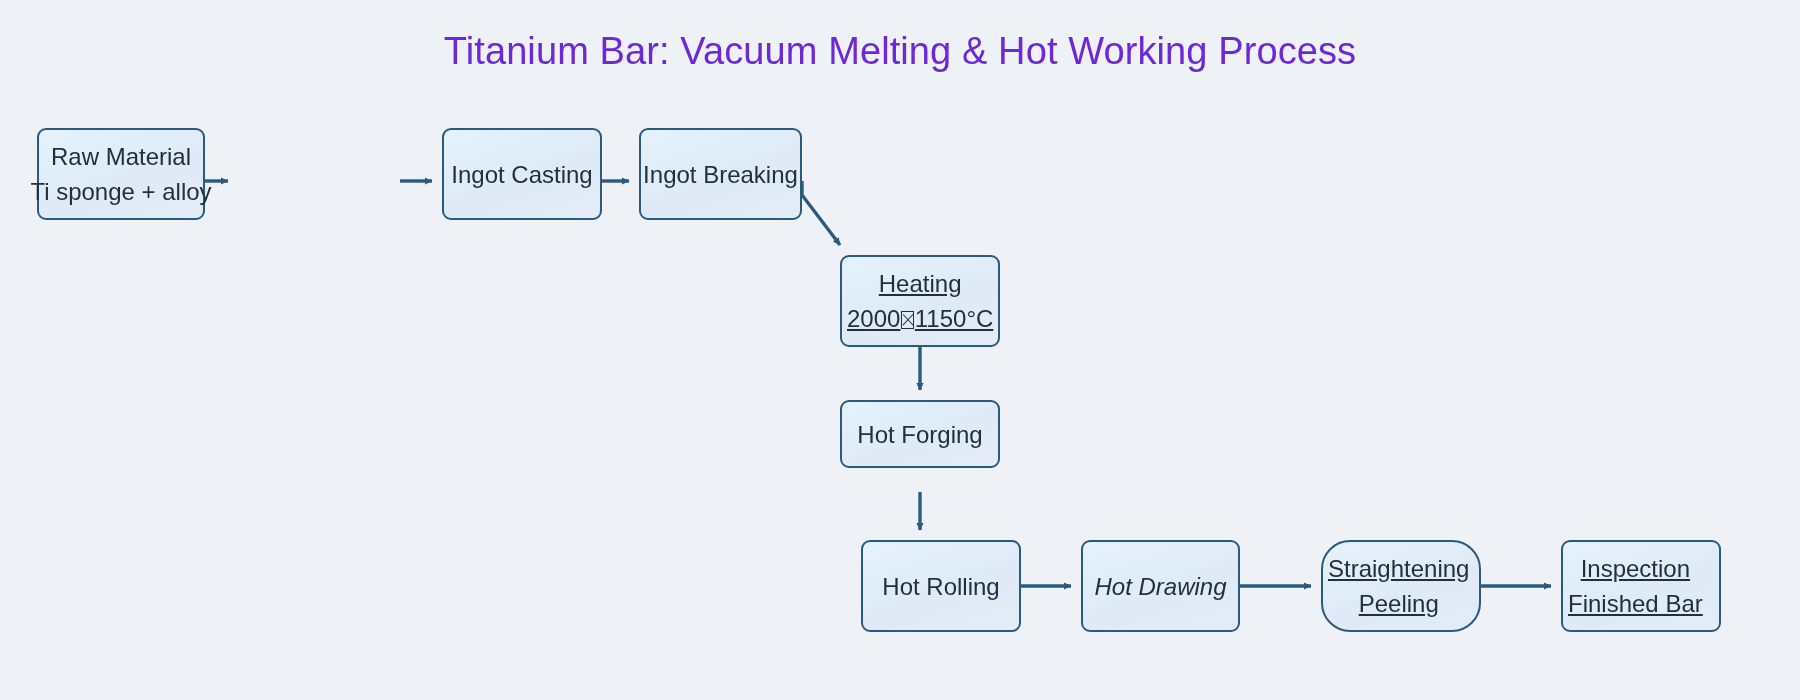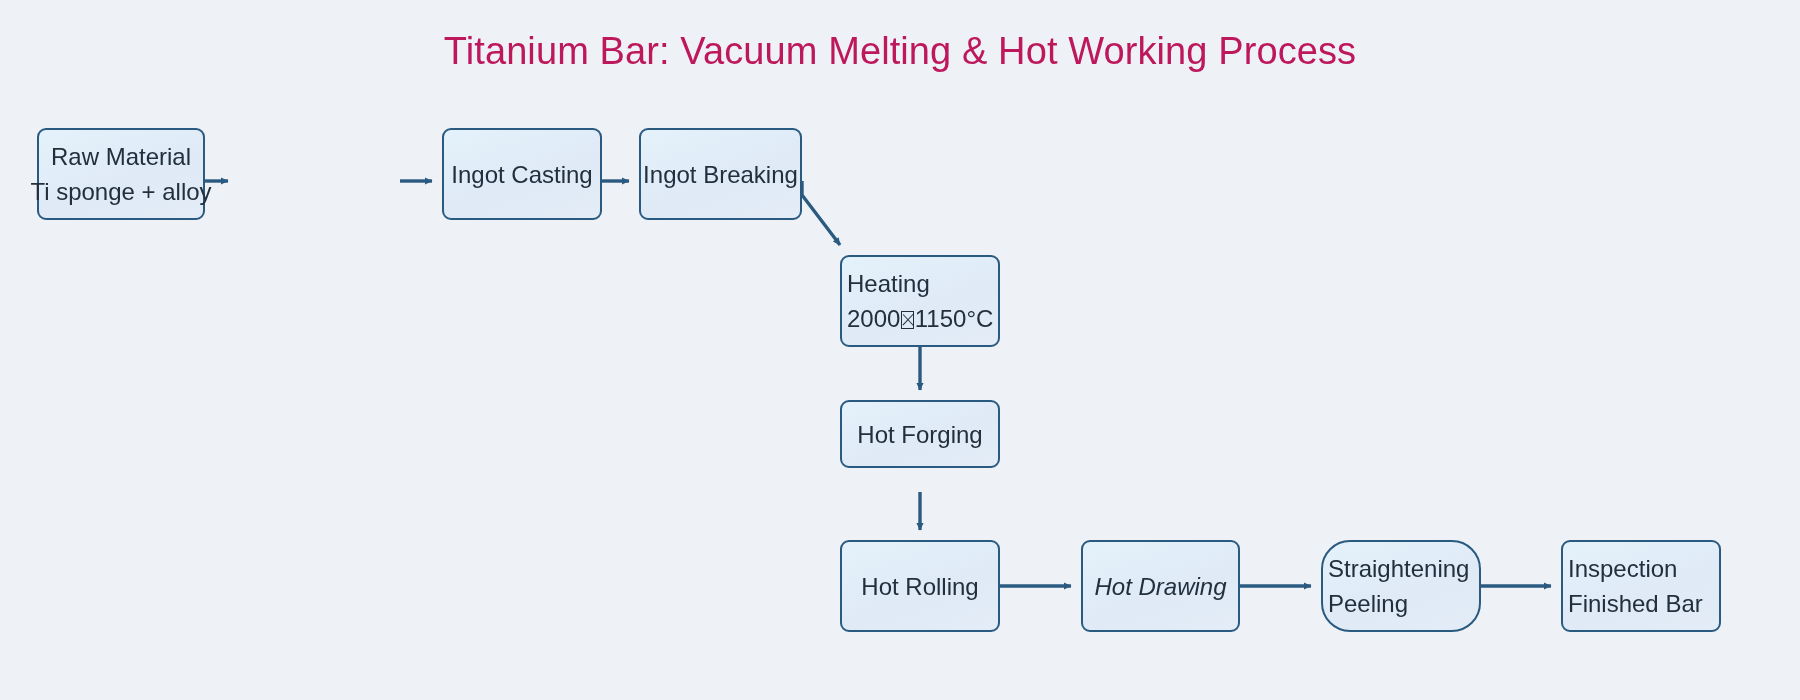--- a/index.html
+++ b/index.html
@@ -20,21 +20,21 @@
     width: 1800px;
     height: 700px;
   }
   #title {
     position: absolute;
     left: 0;
     top: 30px;
     width: 1800px;
     text-align: center;
     font-size: 38px;
-    color: #be185d;
+    color: #6d28d9;
     font-family: "Liberation Sans", sans-serif;
     letter-spacing: 0.1px;
     white-space: nowrap;
   }
   .edge-layer {
     position: absolute;
     left: 0;
     top: 0;
     width: 1800px;
     height: 700px;
@@ -59,21 +59,22 @@
     font-family: "Liberation Sans", sans-serif;
     position: absolute;
     left: 50%;
     top: 50%;
     transform: translate(-50%, -50%);
   }
   
   .node-label.overflow-left {
     left: 0;
     transform: translate(0, -50%);
-    text-align: left;
+    text-align: center;
+    text-decoration: underline;
   }
   .node-label.overflow-center {
     left: 50%;
     transform: translate(-50%, -50%);
     text-align: center;
   }
   .tofu {
     display: inline-block;
     width: 0.56em;
     height: 0.76em;
@@ -148,21 +149,21 @@
       <div><span>2000</span><span class="tofu"></span><span>1150°C</span></div>
     </div>
   </div>
 
   <div class="node" style="left:840px; top:400px; width:160px; height:68px;">
     <div class="node-label overflow-center">
       <div>Hot Forging</div>
     </div>
   </div>
 
-  <div class="node" style="left:840px; top:540px; width:160px; height:92px;">
+  <div class="node" style="left:861px; top:540px; width:160px; height:92px;">
     <div class="node-label overflow-center">
       <div>Hot Rolling</div>
     </div>
   </div>
 
   <div class="node" style="left:1081px; top:540px; width:159px; height:92px;font-style:italic;">
     <div class="node-label overflow-center">
       <div>Hot Drawing</div>
     </div>
   </div>

